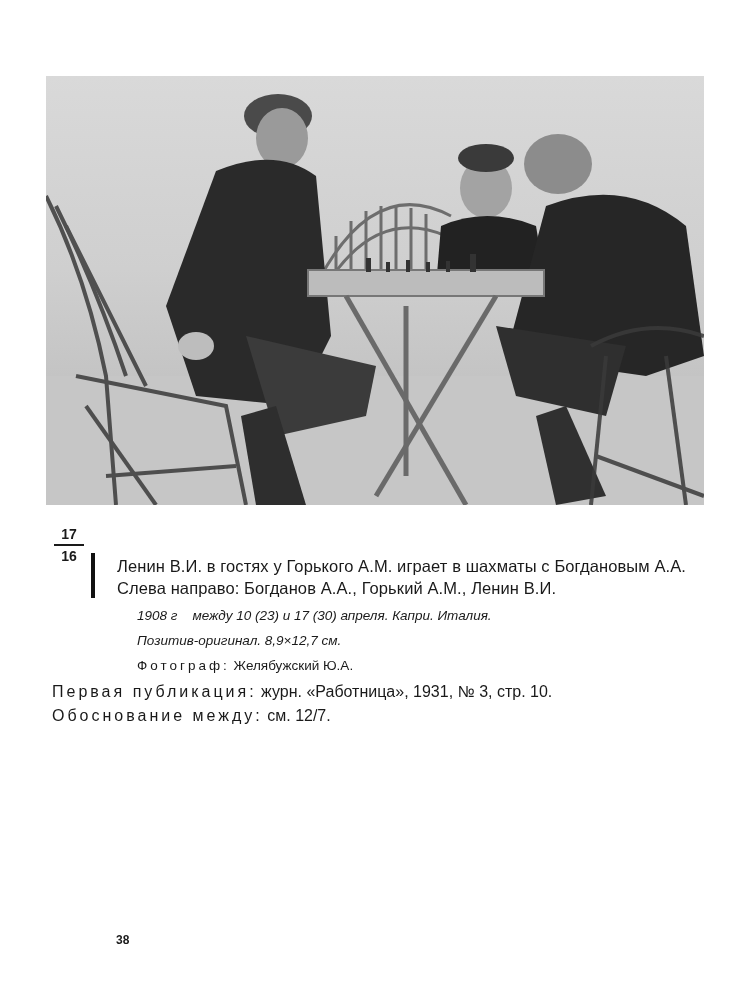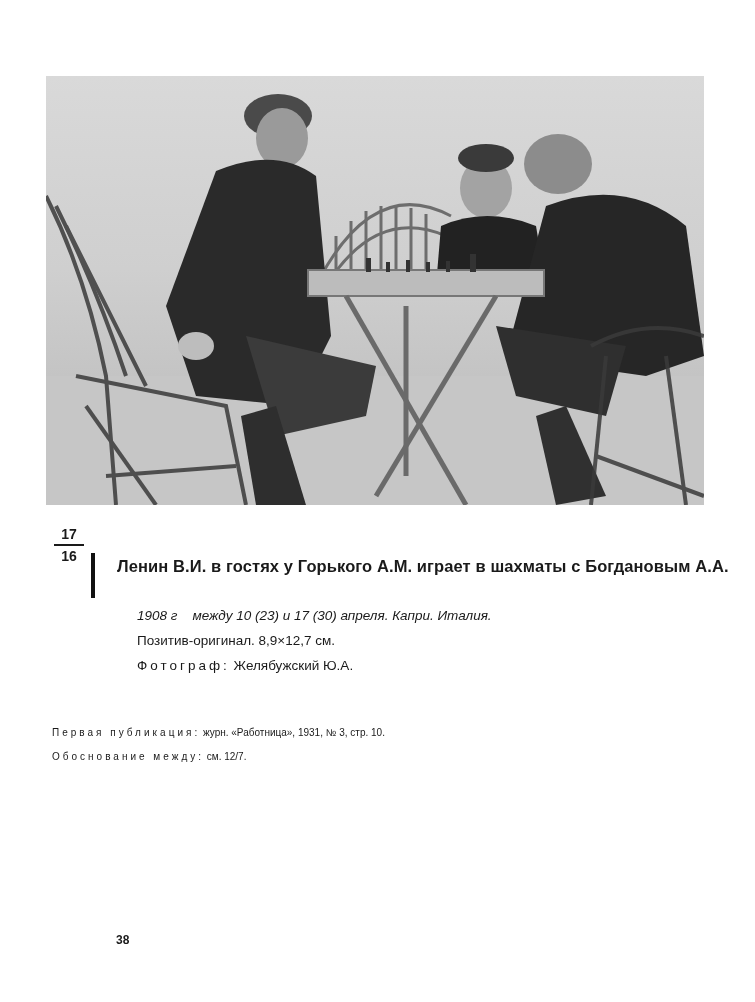--- a/index.html
+++ b/index.html
@@ -18,24 +18,24 @@
     position: absolute; left: 52px; top: 526px; width: 34px; text-align: center;
     font-weight: bold; font-size: 14px; line-height: 16px;
   }
   .catalog .num { display: block; }
   .catalog .rule { display: block; height: 1.5px; background: #1a1a1a; margin: 2px 2px; }
   .vbar { position: absolute; left: 91px; top: 553px; width: 4px; height: 45px; background: #111; }
   .title {
     position: absolute; left: 117px; top: 555px; font-size: 16.5px; line-height: 22px;
     letter-spacing: 0.1px;
   }
-  .title div { white-space: nowrap; font-weight: bold; }
+  .title div { white-space: nowrap; }
   .meta { position: absolute; left: 137px; font-size: 13.5px; white-space: nowrap; }
   .sp { letter-spacing: 3px; }
-  .bottom { position: absolute; left: 52px; font-size: 10px; white-space: nowrap; margin-top: 44px; }
+  .bottom { position: absolute; left: 52px; font-size: 16px; white-space: nowrap; }
   .pageno { position: absolute; left: 116px; top: 933px; font-size: 12px; font-weight: bold; }
 </style>
 </head>
 <body>
 
 <div class="photo">
   <svg viewBox="0 0 658 429" preserveAspectRatio="none">
 
     <rect x="0" y="300" width="658" height="129" fill="#c6c6c6"></rect>
 
@@ -102,27 +102,28 @@
 
 <div class="catalog">
   <span class="num">17</span>
   <span class="rule"></span>
   <span class="num">16</span>
 </div>
 <div class="vbar"></div>
 
 <div class="title">
   <div>Ленин В.И. в гостях у Горького А.М. играет в шахматы с Богдановым А.А.</div>
+  <div>Слева направо: Богданов А.А., Горький А.М., Ленин В.И.</div>
 </div>
 
 <div class="meta" style="top:608px;font-style:italic;">
   <span>1908 г</span>&nbsp;&nbsp;&nbsp;
   <span>между 10 (23) и 17 (30) апреля. Капри. Италия.</span>
 </div>
-<div class="meta" style="top:633px;">Позитив-оригинал. 8,9×12,7 см.</div>
+<div class="meta" style="top:633px;font-style:italic;">Позитив-оригинал. 8,9×12,7 см.</div>
 <div class="meta" style="top:658px;text-align:right;">
   <span class="sp">Фотограф:</span>
   <span>Желябужский Ю.А.</span>
 </div>
 
 <div class="bottom" style="top:683px;">
   <span class="sp">Первая публикация:</span>
   <span>журн. «Работница», 1931, № 3, стр. 10.</span>
 </div>
 <div class="bottom" style="top:707px;">

